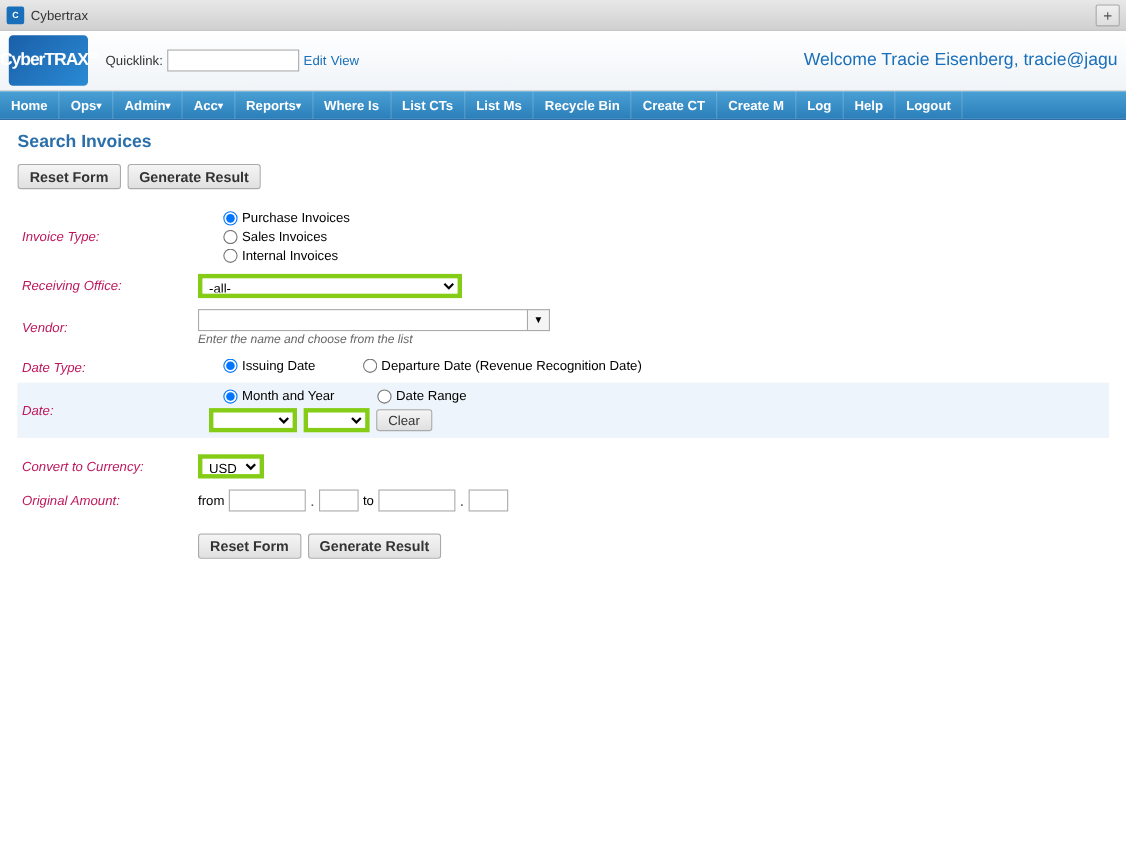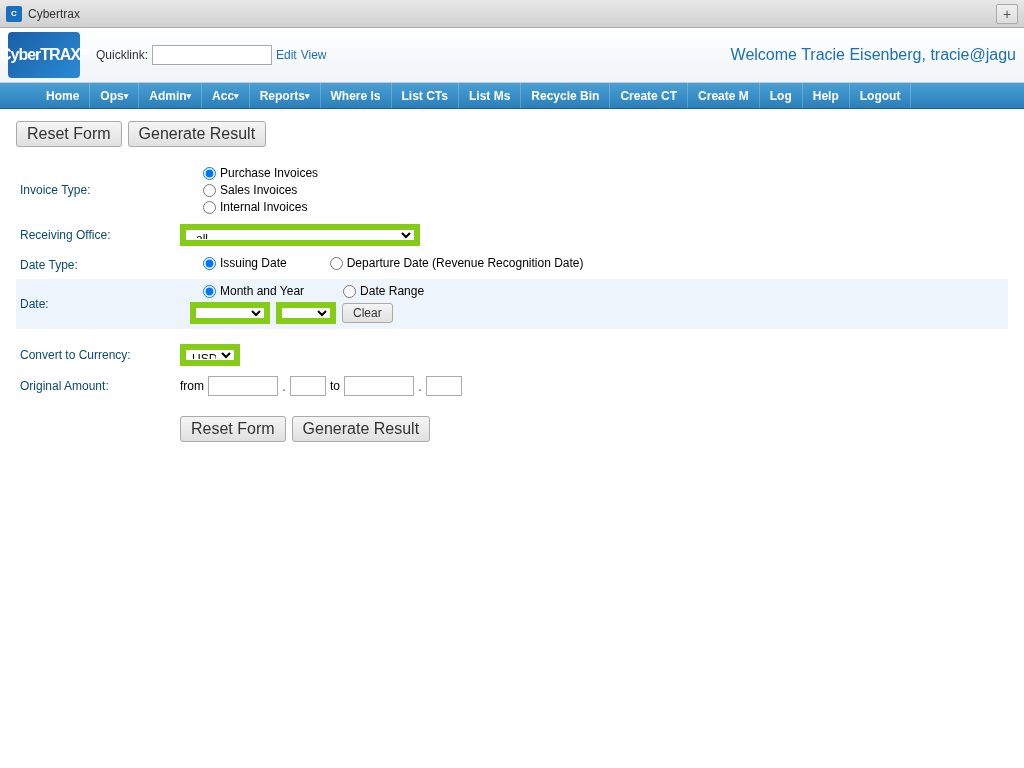--- a/index.html
+++ b/index.html
@@ -34,53 +34,52 @@
     #quicklink-area { display: flex; align-items: center; gap: 4px; font-size: 12px; color: #333; }
     #quicklink-input { width: 120px; height: 20px; border: 1px solid #aaa; padding: 2px 4px; }
     #quicklink-edit, #quicklink-view { color: #1a6fba; text-decoration: none; font-size: 12px; }
     #welcome-text { color: #1a6fba; font-size: 12px; text-align: right; }
 
     
     #navbar {
       background: linear-gradient(to bottom, #4a9fd4, #2a7fba);
       display: flex; align-items: stretch; height: 26px;
       border-bottom: 1px solid #1a5fa0;
-      padding-left: 36px;
     }
     .nav-item {
       display: flex; align-items: center; padding: 0 10px; color: #fff;
       font-size: 12px; font-weight: bold; cursor: pointer; white-space: nowrap;
       border-right: 1px solid rgba(255,255,255,0.2);
     }
     .nav-item.has-arrow::after { content: " ▾"; font-size: 9px; }
 
     
     #content { padding: 12px 16px; }
     #page-title { font-size: 16px; color: #2a6faa; font-weight: bold; margin-bottom: 10px; }
 
     
     .btn {
-      display: inline-block; padding: 3px 10px; font-size: 16px;
+      display: inline-block; padding: 3px 10px; font-size: 13px;
       background: linear-gradient(to bottom, #f5f5f5, #e0e0e0);
-      border: 1px solid #aaa; border-radius: 3px; cursor: pointer; color: #333;
+      border: 1px solid #aaa; border-radius: 3px; cursor: pointer; color: #333; font-weight: bold;
     }
 
     
     #form-table { width: 100%; border-collapse: collapse; }
     #form-table td { padding: 5px 4px; vertical-align: middle; }
-    .label-cell { width: 160px; color: #0c4a6e; font-weight: normal; vertical-align: top; padding-top: 8px; }
+    .label-cell { width: 160px; color: #be185d; font-weight: normal; vertical-align: top; padding-top: 8px; font-style: italic; }
     .input-cell { }
 
     
     .radio-group { display: flex; flex-direction: column; gap: 3px; }
     .radio-item { display: flex; align-items: center; gap: 4px; margin-left: 23px; }
     .radio-item input[type=radio] { margin: 0; }
 
     
-    select { height: 22px; font-size: 12px; border: 6px solid #84cc16; padding: 1px 2px; background: #fff; }
+    select { height: 22px; font-size: 12px; border: 4px solid #84cc16; padding: 1px 2px; background: #fff; }
     input[type=text] { height: 20px; font-size: 12px; border: 1px solid #aaa; padding: 2px 4px; background: #fff; }
     .vendor-wrap { position: relative; display: inline-flex; align-items: center; }
     .vendor-input { width: 300px; }
     .vendor-btn { width: 20px; height: 20px; border: 1px solid #aaa; background: #f5f5f5; cursor: pointer; display: flex; align-items: center; justify-content: center; font-size: 9px; border-left: none; }
     .hint-text { font-size: 11px; color: #666; font-style: italic; margin-top: 2px; }
 
     .receiving-select { width: 240px; }
 
     
     .date-type-row { display: flex; gap: 20px; align-items: center; margin-bottom: 4px; }
@@ -145,20 +144,21 @@
   <div class="nav-item">List Ms</div>
   <div class="nav-item">Recycle Bin</div>
   <div class="nav-item">Create CT</div>
   <div class="nav-item">Create M</div>
   <div class="nav-item">Log</div>
   <div class="nav-item">Help</div>
   <div class="nav-item">Logout</div>
 </div>
 
 <div id="content">
+  <div id="page-title">Search Invoices</div>
 
   <div id="btn-row-top" style="display:flex; gap:6px; margin-bottom:14px;">
     <button class="btn">Reset Form</button>
     <button class="btn">Generate Result</button>
   </div>
 
   <table id="form-table">
     <tbody>
 
       <tr>
@@ -183,20 +183,30 @@
 
       <tr>
         <td class="label-cell">Receiving Office:</td>
         <td class="input-cell">
           <select class="receiving-select">
             <option>-all-</option>
           </select>
         </td>
       </tr>
 
+      <tr>
+        <td class="label-cell">Vendor:</td>
+        <td class="input-cell">
+          <div class="vendor-wrap">
+            <input type="text" class="vendor-input" style="width: 300px;">
+            <div class="vendor-btn">▼</div>
+          </div>
+          <div class="hint-text">Enter the name and choose from the list</div>
+        </td>
+      </tr>
 
 
       <tr>
         <td class="label-cell">Date Type:</td>
         <td class="input-cell">
           <div class="date-type-row">
             <label class="radio-item">
               <input type="radio" name="date_type" value="issuing" checked="" style="">
               <span>Issuing Date</span>
             </label>

